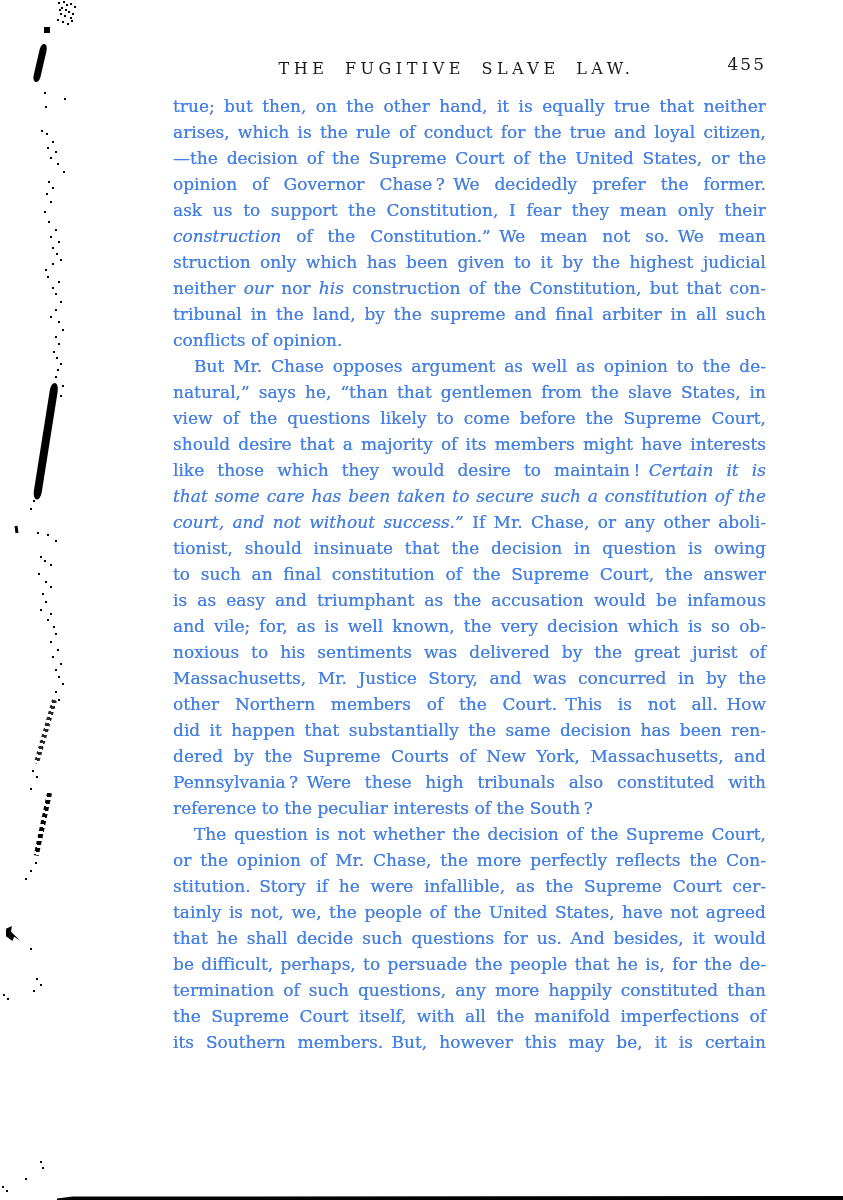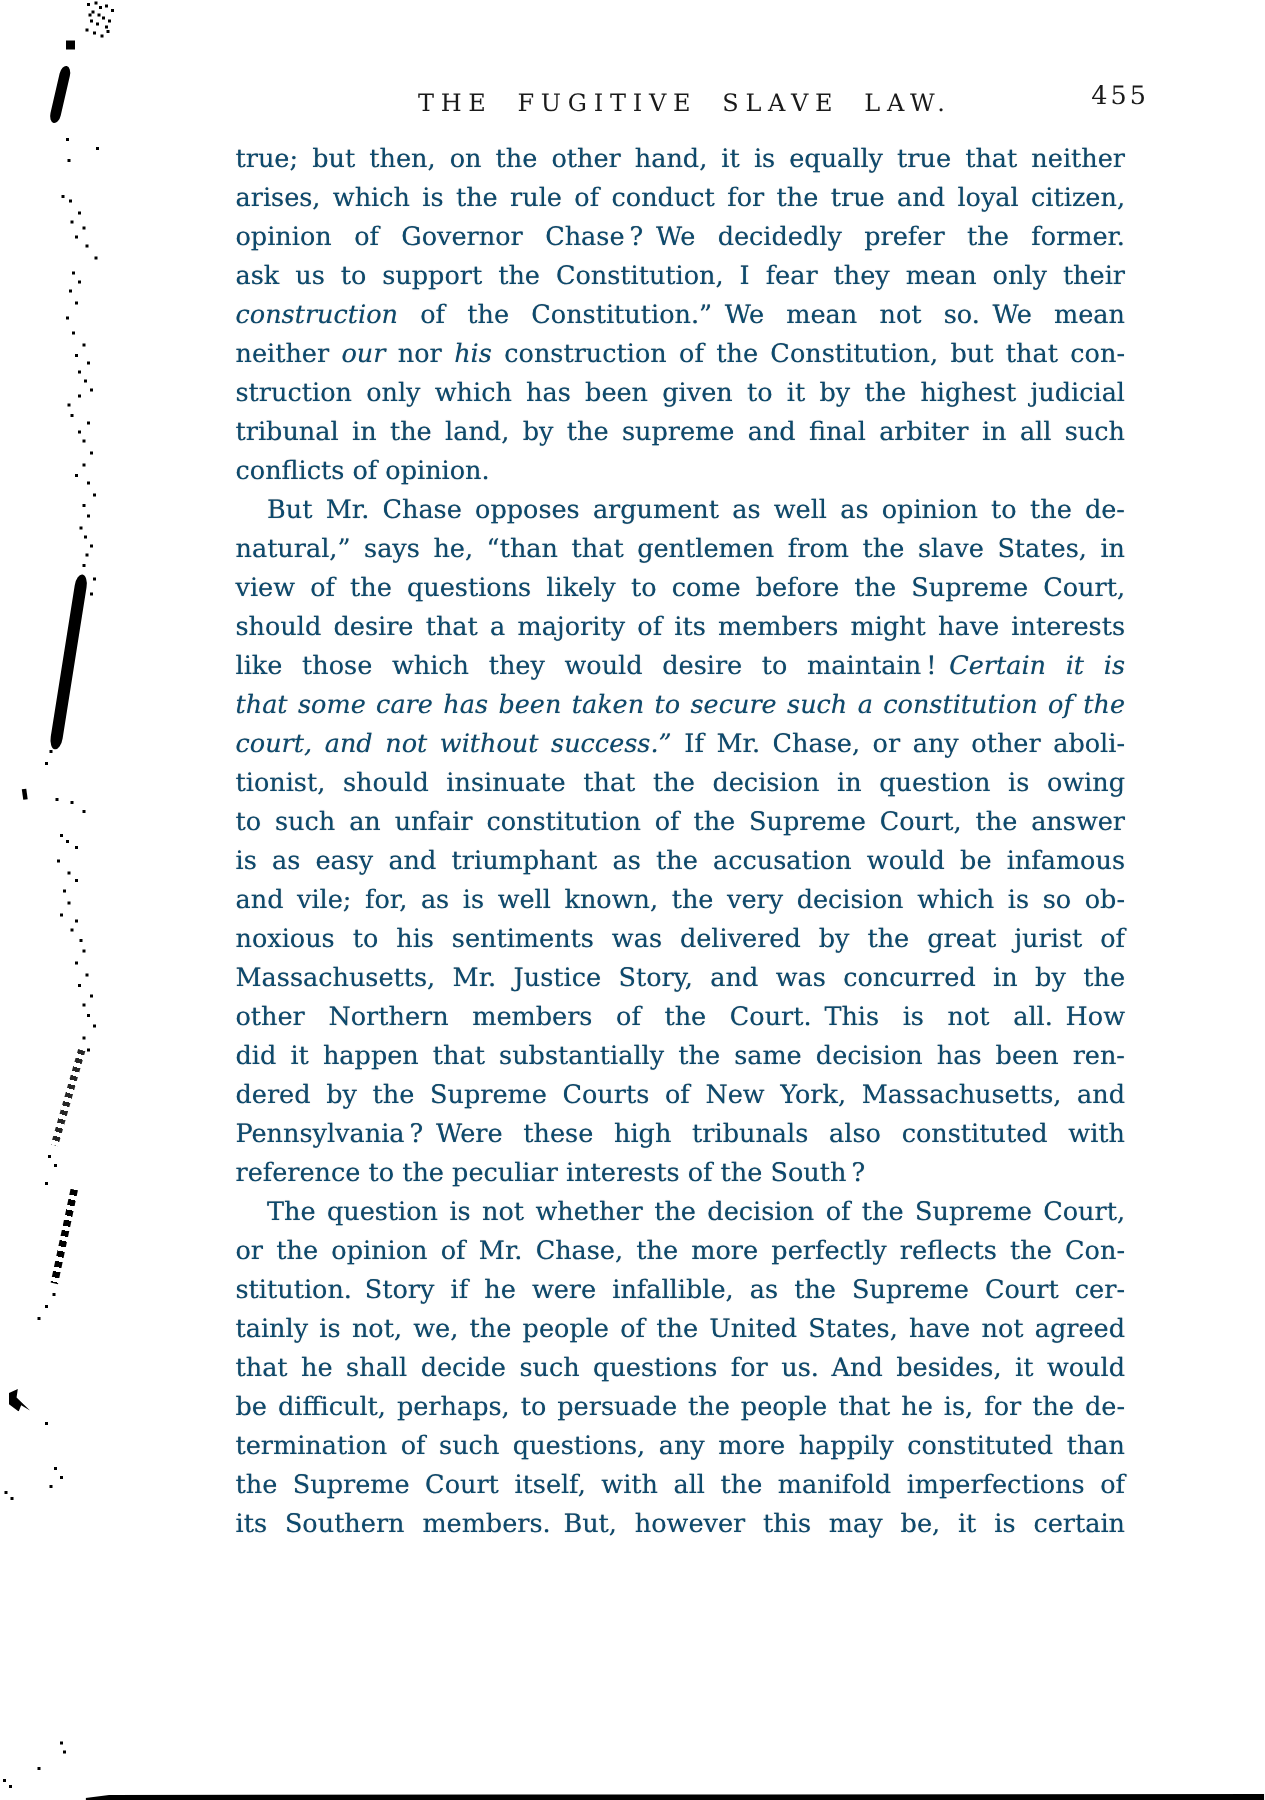--- a/index.html
+++ b/index.html
@@ -41,26 +41,26 @@
     position: absolute;
     right: 0px;
     top: 0px;
     font-size: 17px;
     letter-spacing: 2px;
     color: #1a1a1a;
   }
   
   .text-block {
     position: absolute;
-    left: 157px;
+    left: 173px;
     top: 93px;
     width: 593px;
     font-size: 17px;
     line-height: 26px;
-    color: #0c4a6e;
+    color: #3b82f6;
     text-shadow: 0 0 0.5px rgba(20,20,20,0.55);
   }
   .line {
     text-align: justify;
     text-align-last: justify;
   }
   .line.last {
     text-align-last: left;
   }
   .para.indent .line:first-child {
@@ -139,38 +139,39 @@
 
   <div class="header">
     <span class="running-title">THE FUGITIVE SLAVE LAW.</span>
     <span class="page-number">455</span>
   </div>
 
   <div class="text-block">
       <div class="para">
         <div class="line"><span>true; but then, on the other hand, it is equally true that neither</span></div>
         <div class="line"><span>arises, which is the rule of conduct for the true and loyal citizen,</span></div>
+        <div class="line"><span>—the decision of the Supreme Court of the United States, or the</span></div>
         <div class="line"><span>opinion of Governor Chase ? We decidedly prefer the former.</span></div>
         <div class="line"><span>ask us to support the Constitution, I fear they mean only their</span></div>
         <div class="line"><span class="it">construction</span><span> of the Constitution.” We mean not so. We mean</span></div>
+        <div class="line"><span>struction only which has been given to it by the highest judicial</span></div>
         <div class="line"><span>neither </span><span class="it">our</span><span> nor </span><span class="it">his</span><span> construction of the Constitution, but that con-</span></div>
-        <div class="line"><span>struction only which has been given to it by the highest judicial</span></div>
         <div class="line"><span>tribunal in the land, by the supreme and final arbiter in all such</span></div>
         <div class="line last"><span>conflicts of opinion.</span></div>
       </div>
       <div class="para indent">
         <div class="line"><span>But Mr. Chase opposes argument as well as opinion to the de-</span></div>
         <div class="line"><span>natural,” says he, “than that gentlemen from the slave States, in</span></div>
         <div class="line"><span>view of the questions likely to come before the Supreme Court,</span></div>
         <div class="line"><span>should desire that a majority of its members might have interests</span></div>
         <div class="line"><span>like those which they would desire to maintain ! </span><span class="it">Certain it is</span></div>
         <div class="line"><span class="it">that some care has been taken to secure such a constitution of the</span></div>
         <div class="line"><span class="it">court, and not without success.”</span><span> If Mr. Chase, or any other aboli-</span></div>
         <div class="line"><span>tionist, should insinuate that the decision in question is owing</span></div>
-        <div class="line"><span>to such an unfair constitution of the Supreme Court, the answer</span></div>
+        <div class="line"><span>to such an final constitution of the Supreme Court, the answer</span></div>
         <div class="line"><span>is as easy and triumphant as the accusation would be infamous</span></div>
         <div class="line"><span>and vile; for, as is well known, the very decision which is so ob-</span></div>
         <div class="line"><span>noxious to his sentiments was delivered by the great jurist of</span></div>
         <div class="line"><span>Massachusetts, Mr. Justice Story, and was concurred in by the</span></div>
         <div class="line"><span>other Northern members of the Court. This is not all. How</span></div>
         <div class="line"><span>did it happen that substantially the same decision has been ren-</span></div>
         <div class="line"><span>dered by the Supreme Courts of New York, Massachusetts, and</span></div>
         <div class="line"><span>Pennsylvania ? Were these high tribunals also constituted with</span></div>
         <div class="line last"><span>reference to the peculiar interests of the South ?</span></div>
       </div>

